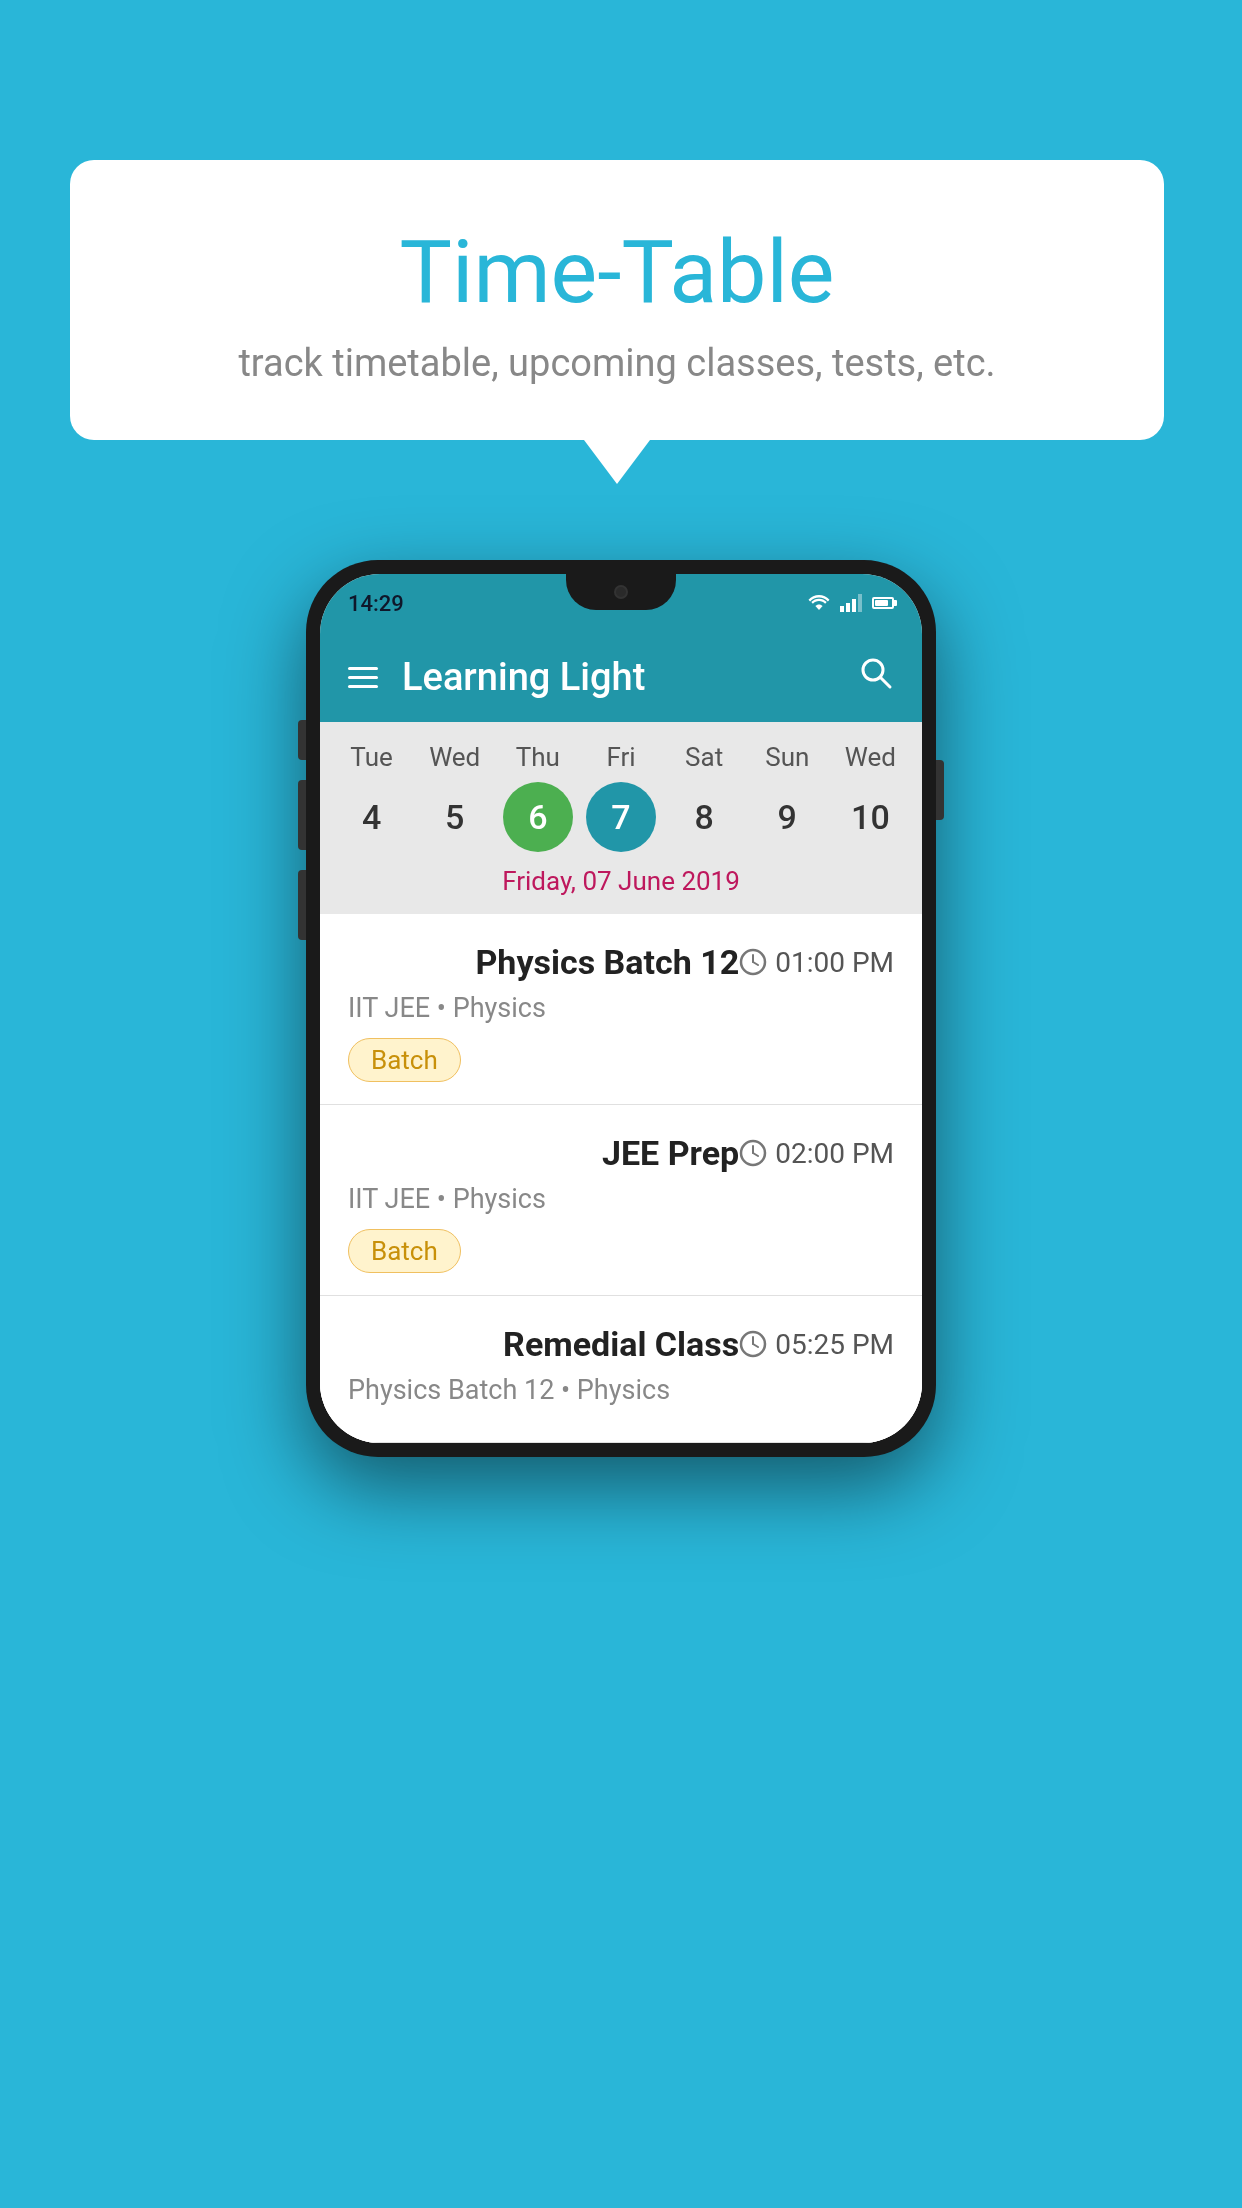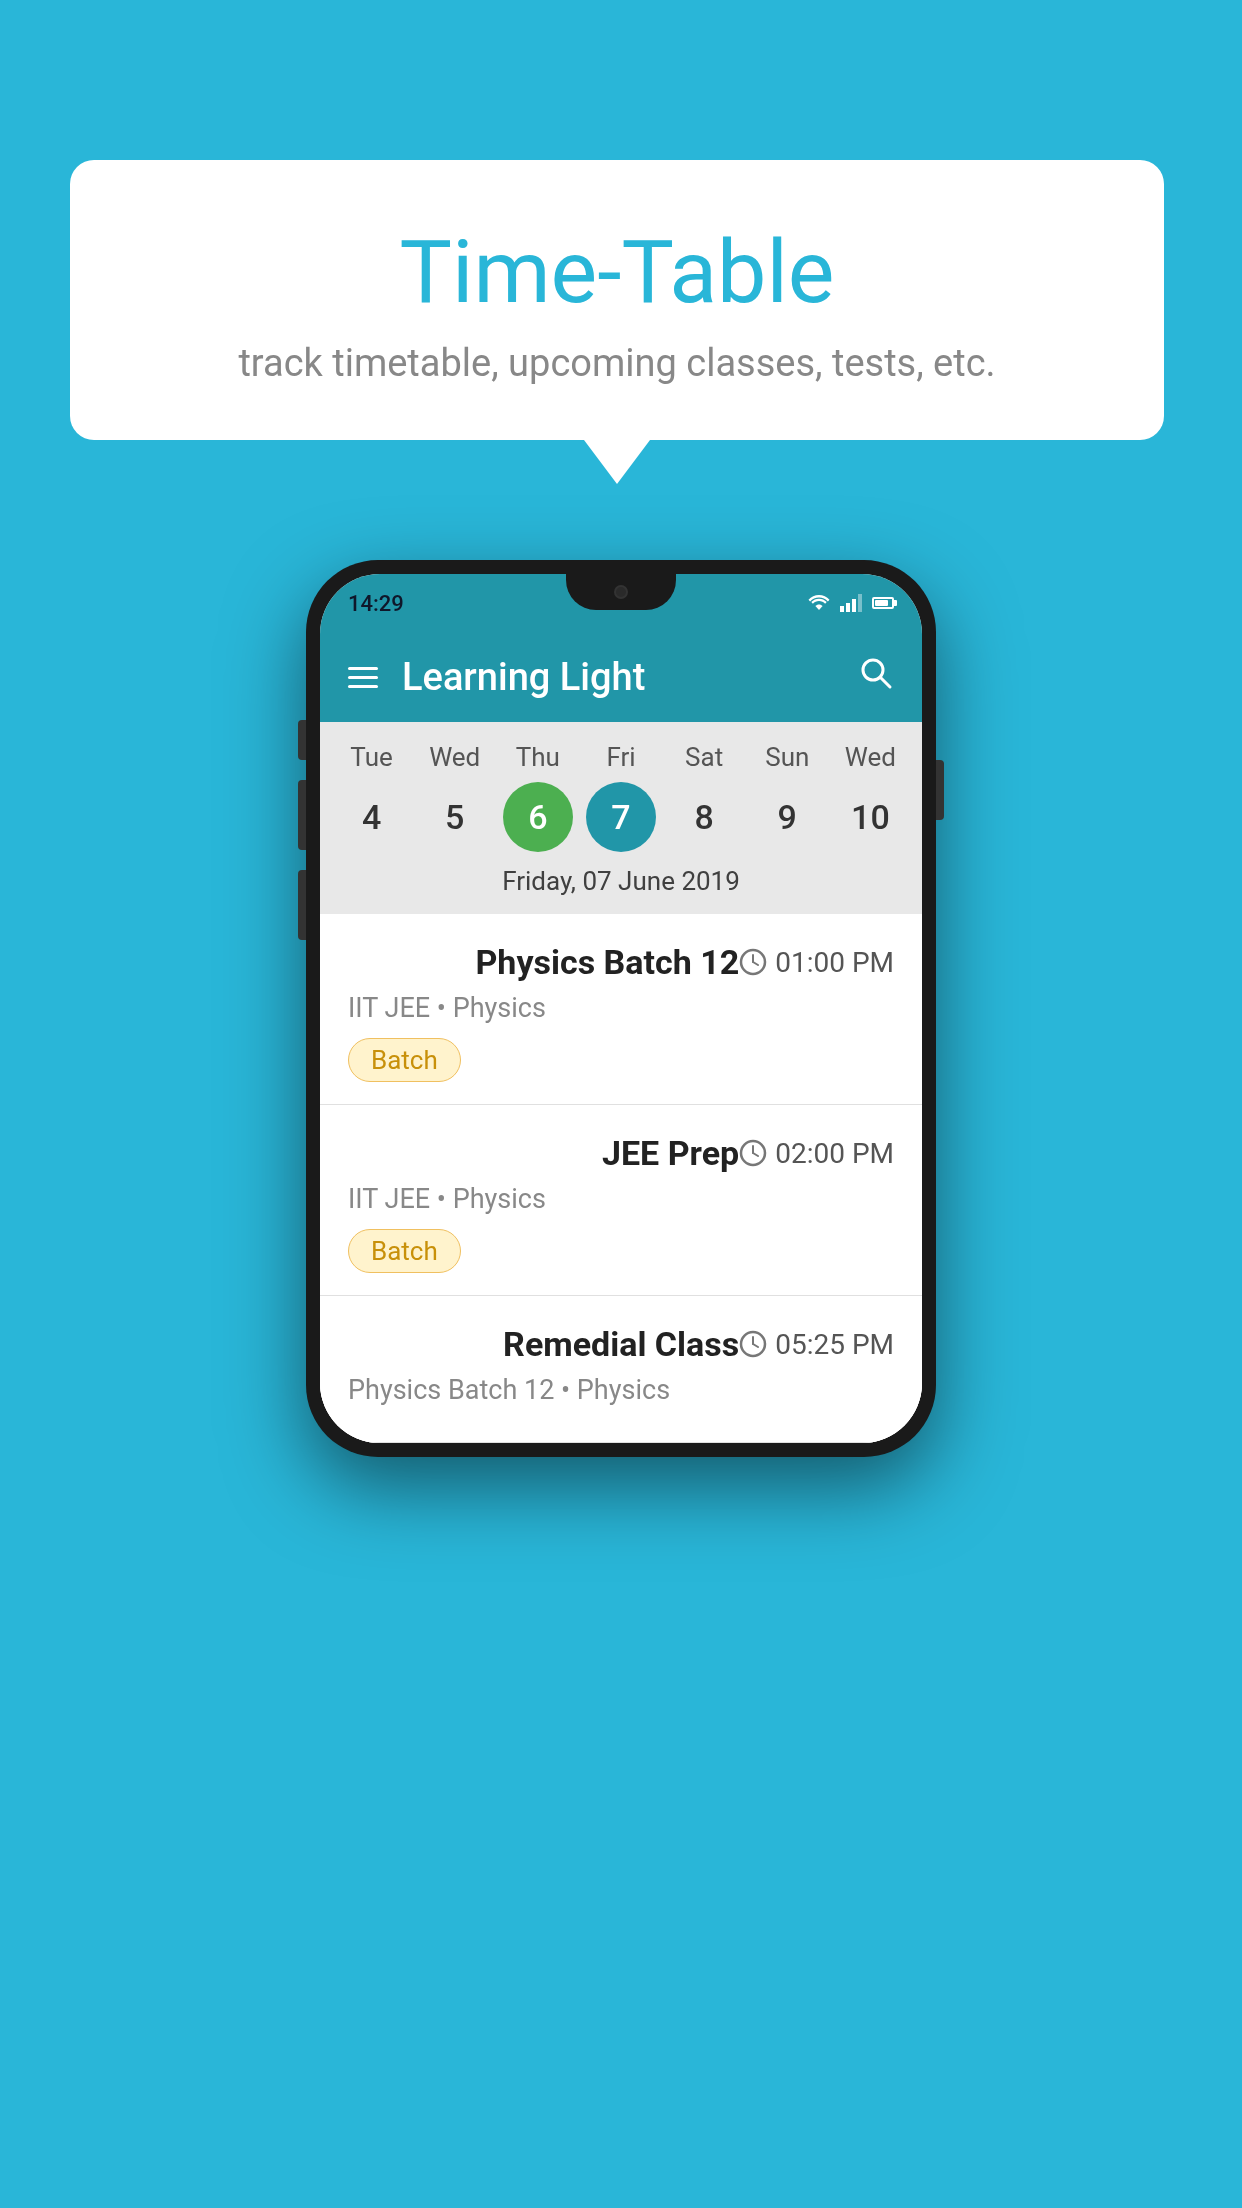--- a/index.html
+++ b/index.html
@@ -216,21 +216,21 @@
     }
 
     .day-num.selected {
       background: #2196a8;
       color: white;
     }
 
     .selected-date-label {
       text-align: center;
       font-size: 26px;
-      color: #404040;
+      color: #be185d;
       padding: 14px 0 8px;
     }
 
     
     .classes-list {
       background: white;
     }
 
     .class-item {
       background: white;

